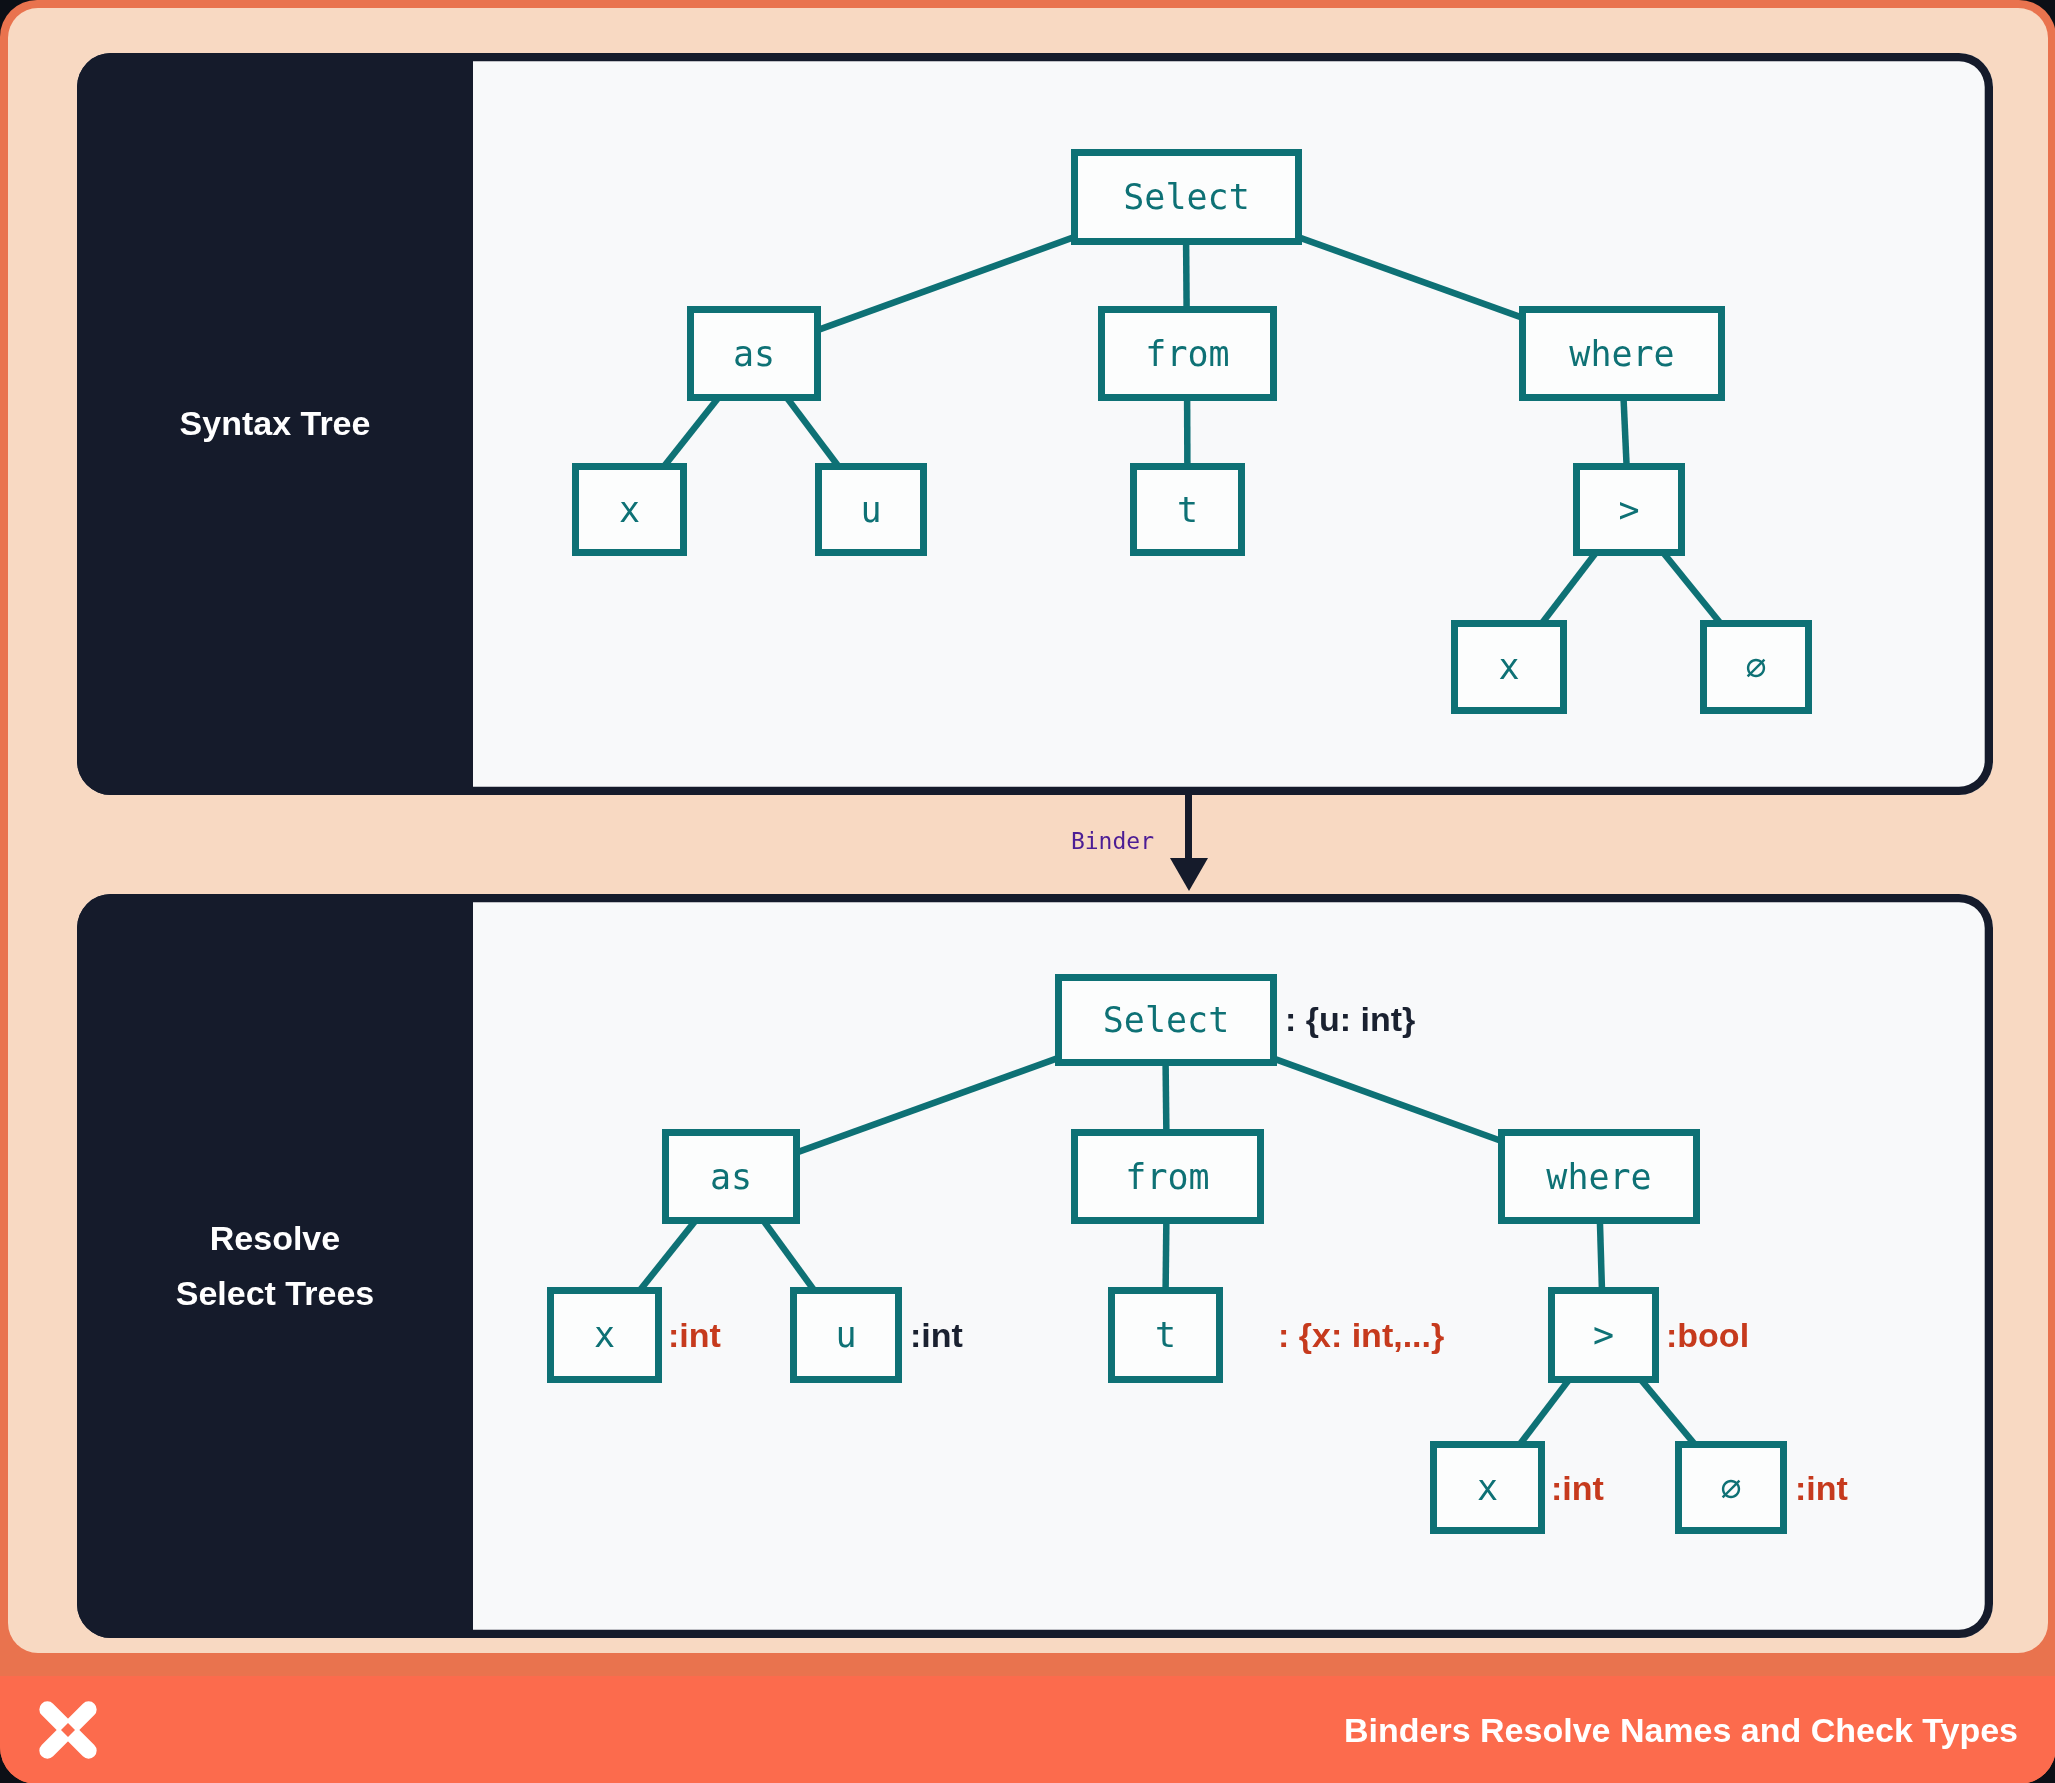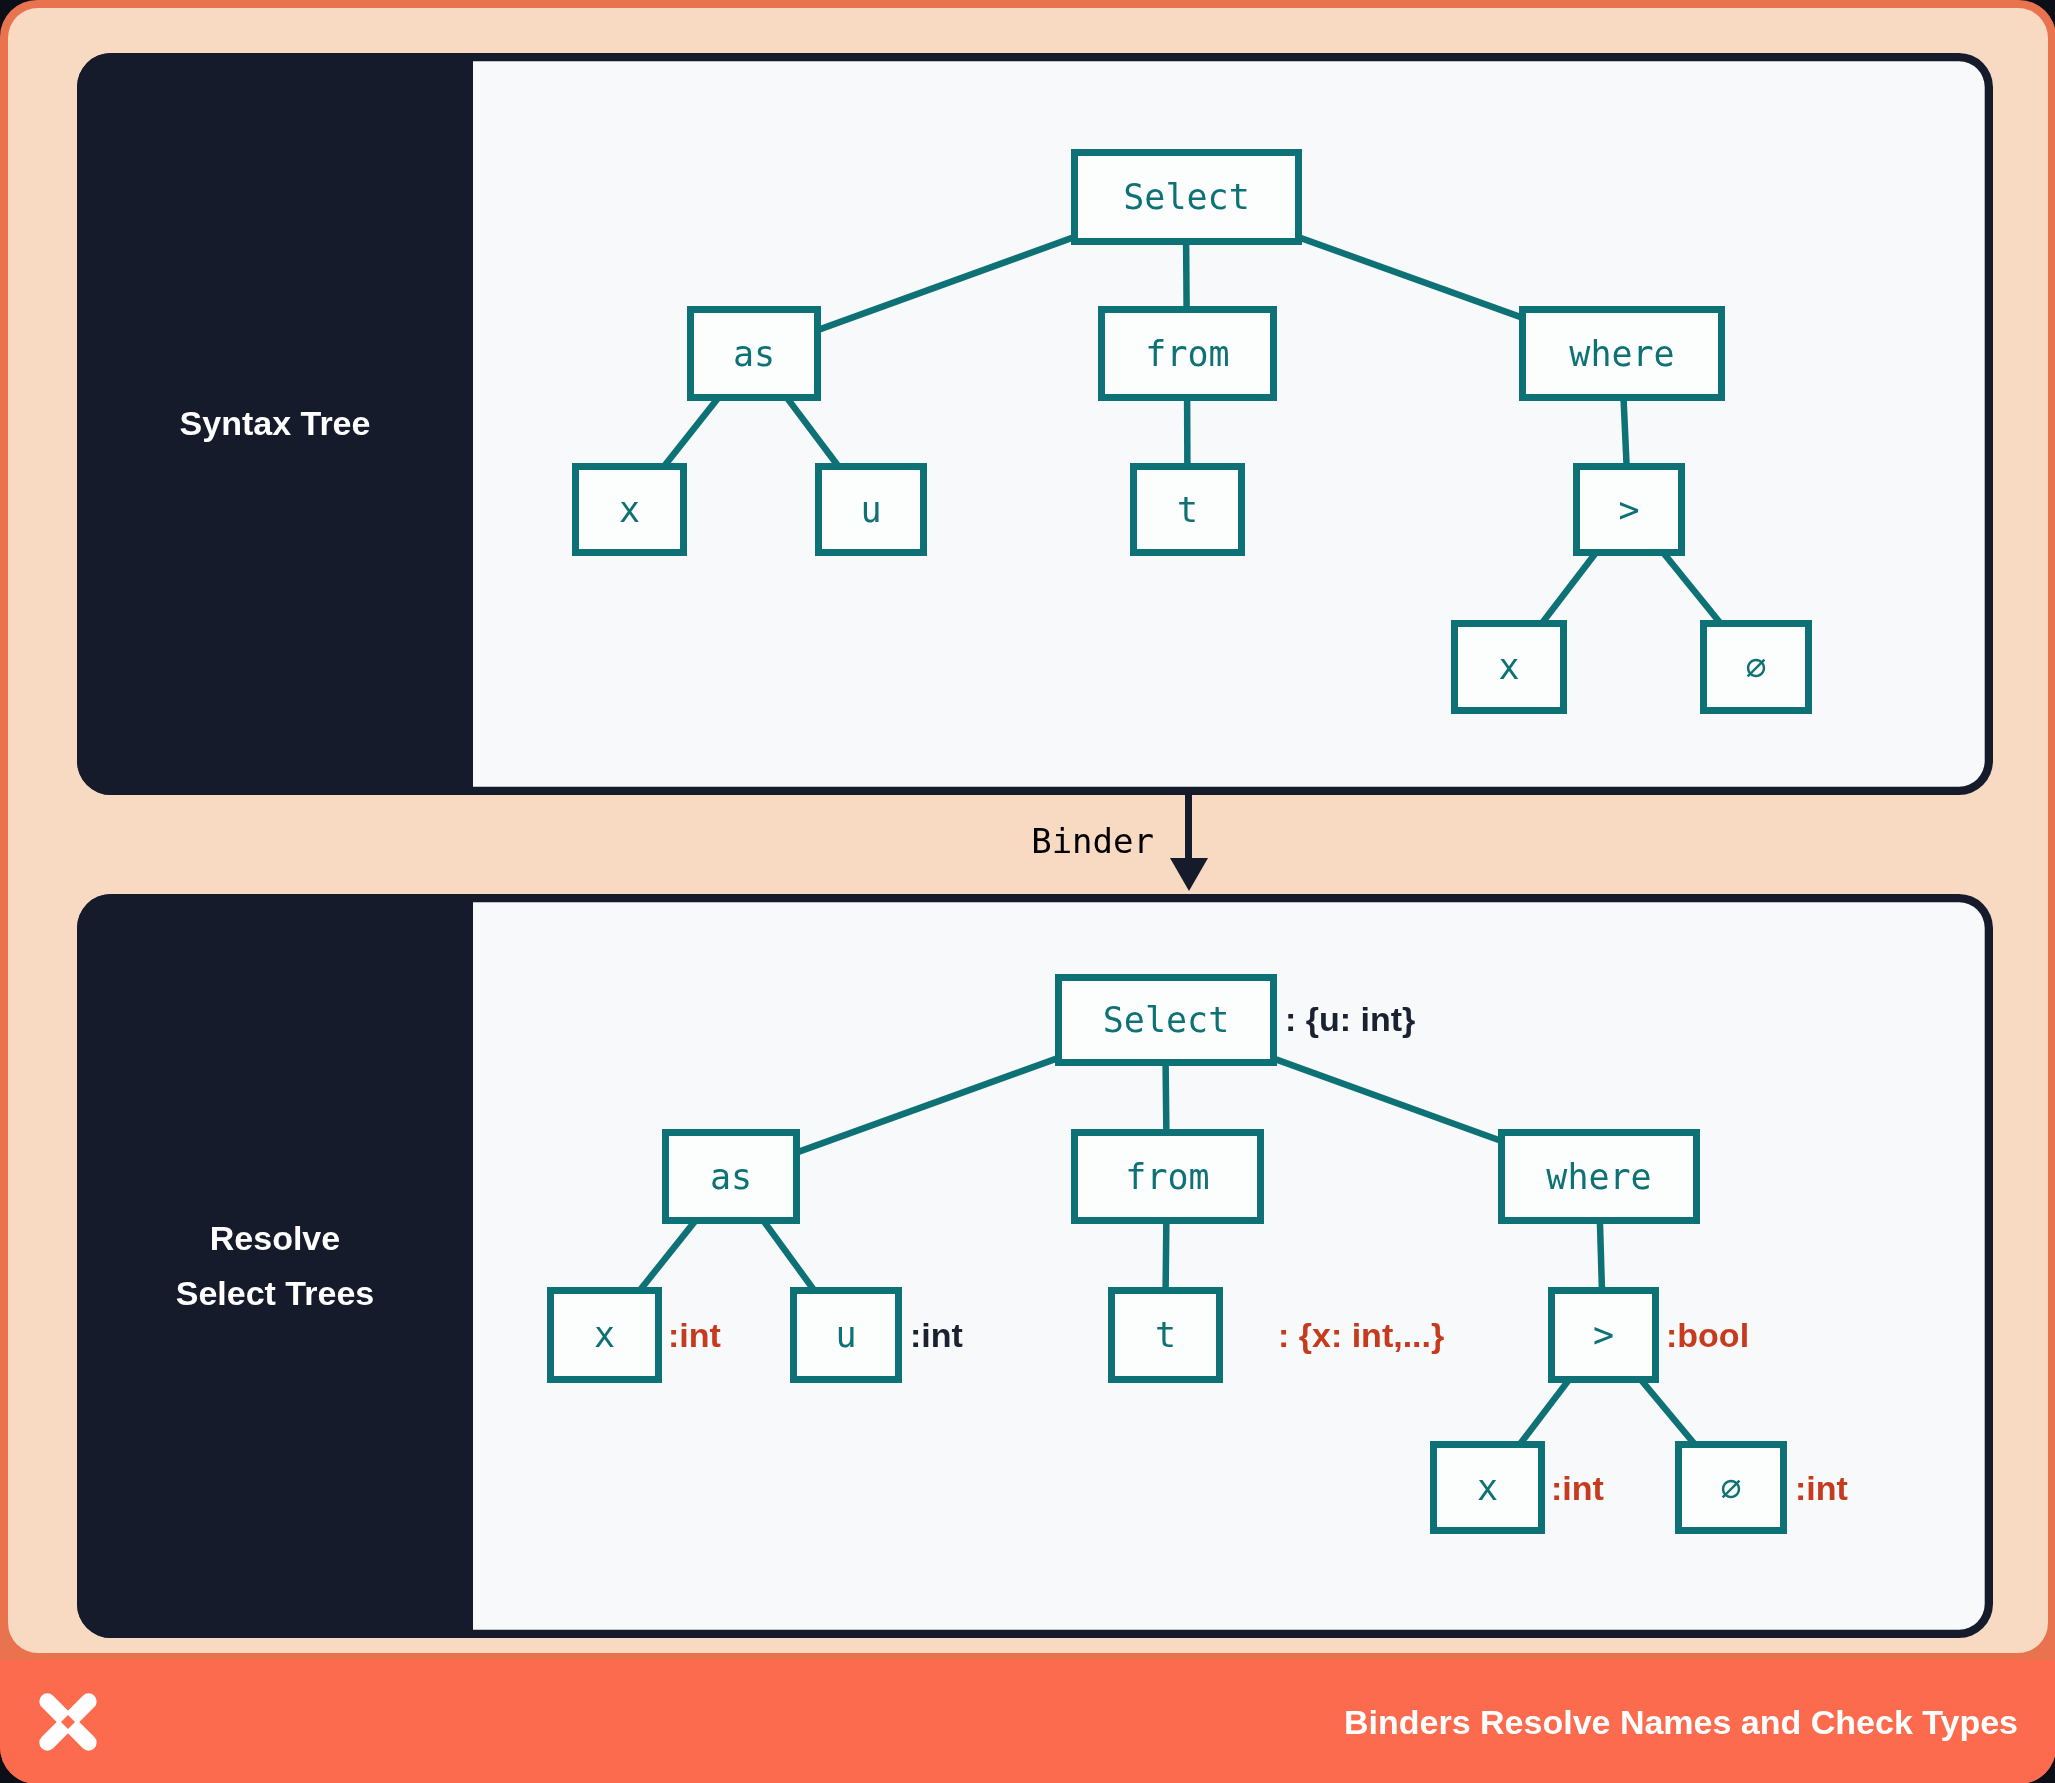--- a/index.html
+++ b/index.html
@@ -13,23 +13,23 @@
   .sidebar .lbl{color:#FFFFFF;font-size:34px;font-weight:bold;line-height:1.62;}
   .edges{position:absolute;left:0;top:0;}
   .edges line{stroke:#0E7175;stroke-width:11px;}
   .node{position:absolute;box-sizing:border-box;border:7.7px solid #0E7175;background:#FCFDFD;display:flex;align-items:center;justify-content:center;color:#0E7175;font-family:"DejaVu Sans Mono",monospace;font-size:35px;}
   .ann{position:absolute;transform:translateY(-50%);font-family:Liberation Sans, sans-serif;font-weight:bold;font-size:34px;white-space:pre;}
   .ann.red{color:#C63A1D;}
   .ann.dark{color:#1A2130;}
   
   .binder-line{position:absolute;left:1185px;top:795px;width:7px;height:66px;background:#151B2B;}
   .binder-head{position:absolute;left:1170px;top:858px;width:0;height:0;border-left:19px solid transparent;border-right:19px solid transparent;border-top:33px solid #151B2B;}
-  .binder-label{position:absolute;left:1154px;top:841px;transform:translate(-100%,-50%);color:#000000;font-family:"DejaVu Sans Mono",monospace;font-size:34px;}
+  .binder-label{position:absolute;left:1154px;top:841px;transform:translate(-100%,-50%);color:#4c1d95;font-family:"DejaVu Sans Mono",monospace;font-size:23px;}
   
-  .footer{position:absolute;left:0;right:0;bottom:0;height:124px;background:#FC6B4D;display:flex;align-items:center;}
+  .footer{position:absolute;left:0;right:0;bottom:0;height:108px;background:#FC6B4D;display:flex;align-items:center;}
   .footer-title{position:absolute;right:38px;top:50%;transform:translateY(-50%);color:#FFFFFF;font-size:34px;font-weight:bold;}
   .logo{position:absolute;left:37px;top:50%;transform:translateY(-50%);width:62px;height:62px;}
 </style>
 </head>
 <body>
 
 <div class="stage">
   <div class="peach"></div>
 
   <section class="panel panel1">

